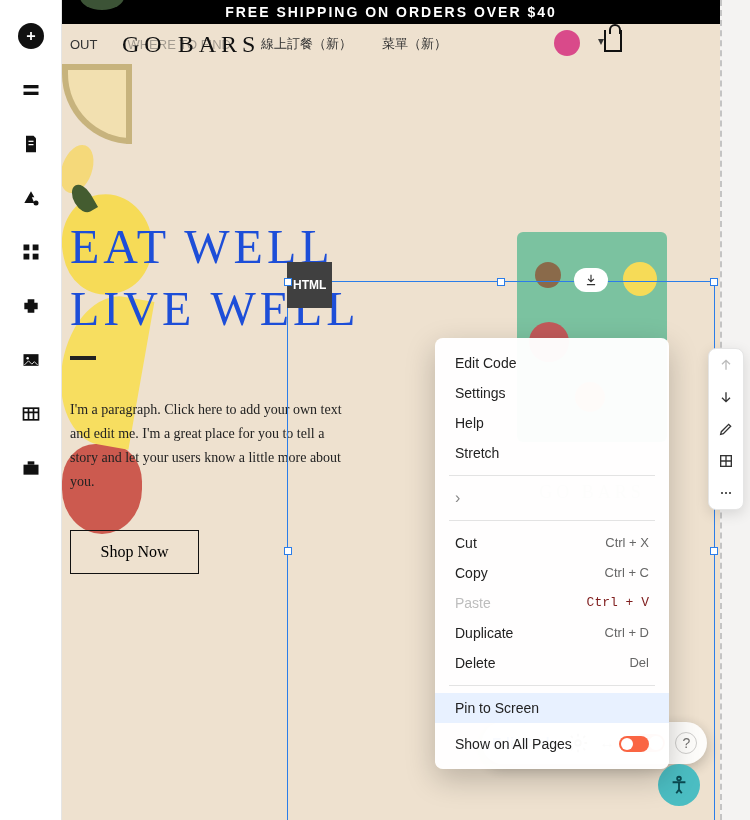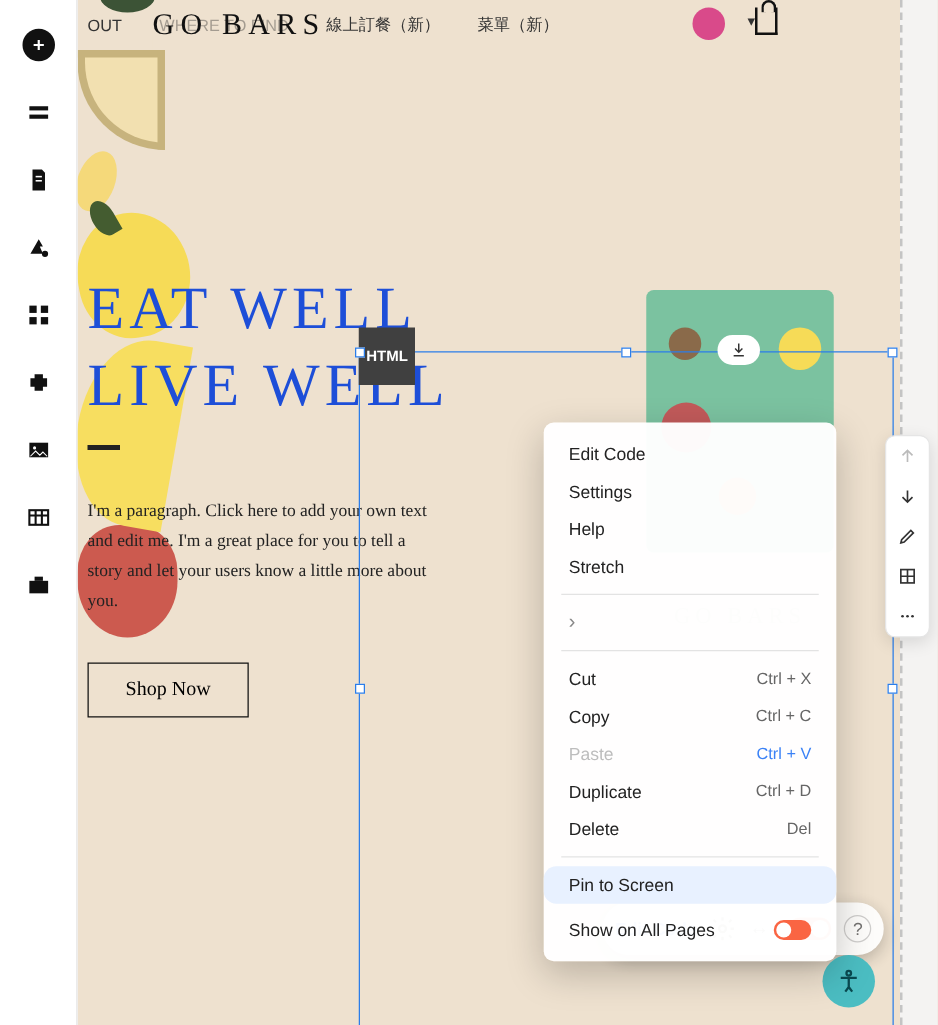--- a/index.html
+++ b/index.html
@@ -137,25 +137,25 @@
 .ctx {
   position: absolute; left: 373px; top: 338px; width: 234px;
   background: rgba(255,255,255,0.97); border-radius: 8px;
   box-shadow: 0 10px 30px rgba(0,0,0,0.22); z-index: 80;
   font-size: 14px; color: #222; padding: 10px 0;
 }
 .ctx .mi {
   padding: 5px 20px; display:flex; justify-content:space-between; align-items:center;
   cursor: default; line-height: 20px;
 }
-.ctx .mi.hover { background: #e8f1ff; border-radius: 10px; }
+.ctx .mi.hover { background: #e8f1ff; }
 .ctx .mi.disabled { color: #bdbdbd; }
 .ctx .sep { height:1px; background:#e3e3e3; margin: 7px 14px; }
 .ctx .sc { color:#666; font-size:13px;margin-left:40px;}
-.ctx .mi.disabled .sc{color:#3b82f6;}
+.ctx .mi.disabled .sc{color:#7f1d1d;font-family:Liberation Mono, monospace;}
 .ctx .chev { color:#888; font-size: 16px; }
 .ctx .mini-tog {width:30px;height:16px;border-radius:10px;background:#fa6543;position:relative;}
 .ctx .mini-tog::after{content:'';position:absolute;left:2px;top:2px;width:12px;height:12px;border-radius:50%;background:#fff;}
 
 
 .right-tools {
   position: absolute; right: 6px; top: 348px; width: 36px;
   background: #fff; border: 1px solid #e5e5e5; border-radius: 8px;
   box-shadow: 0 4px 14px rgba(0,0,0,0.12); z-index: 90;
   display:flex; flex-direction:column;
@@ -227,20 +227,21 @@
     <svg viewBox="0 0 24 24" fill="#111">
         <rect x="3" y="8" width="18" height="12"></rect>
         <rect x="8" y="4" width="8" height="4"></rect>
       </svg>
   </div>
 </div>
 
 <div class="canvas">
   <div class="gutter"></div>
   <div class="page">
+    <div class="banner">FREE SHIPPING ON ORDERS OVER $40</div>
 
     <div class="header">
       <span class="navitem">OUT</span>
       <span class="navitem">WHERE TO FIND</span>
       <span class="navitem">線上訂餐（新）</span>
       <span class="navitem">菜單（新）</span>
       <div class="logo-over">GO BARS</div>
       <div class="avatar"></div>
       <div class="cart-ic"></div>
     </div>

